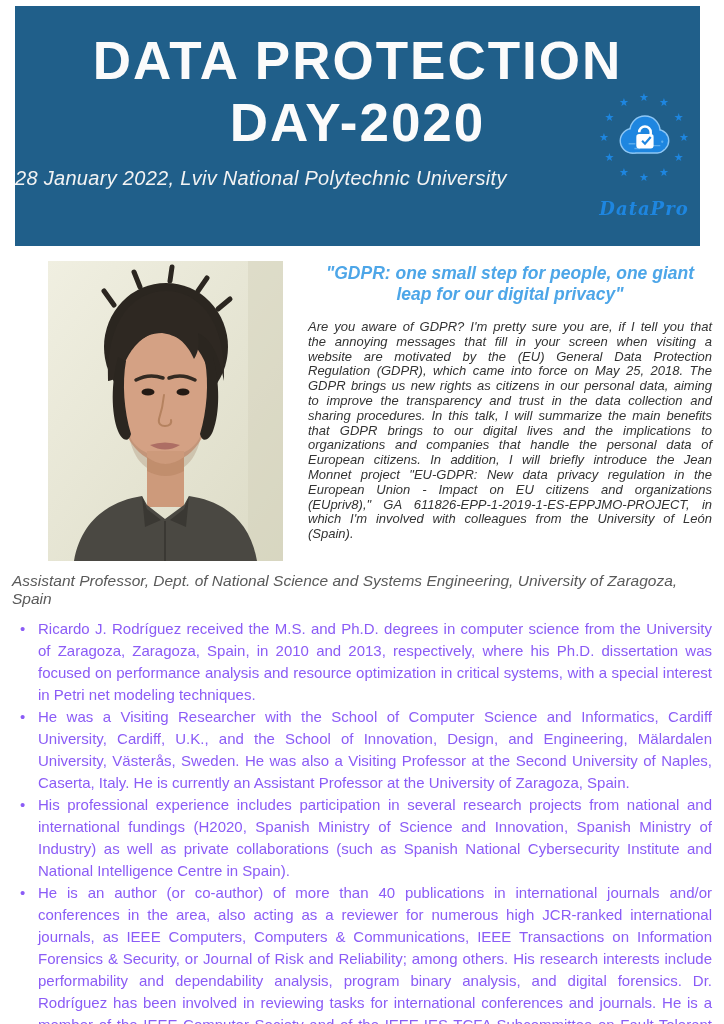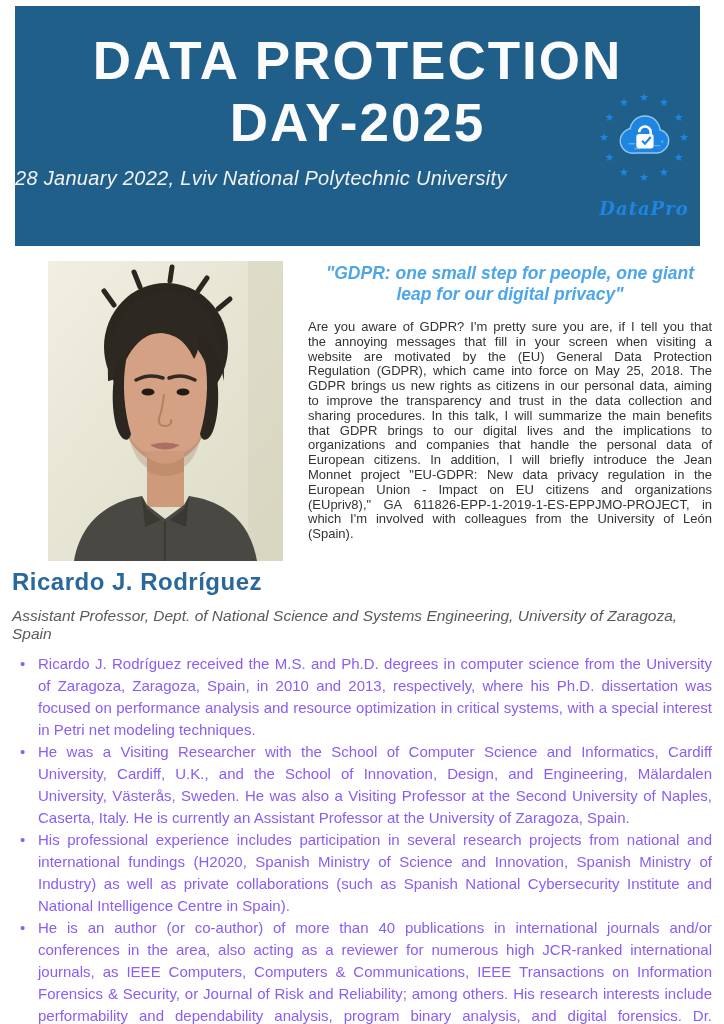--- a/index.html
+++ b/index.html
@@ -35,38 +35,38 @@
   .star:nth-child(12){transform:rotate(330deg) translateY(-40px) rotate(-330deg);}
   .cloud-wrap{position:absolute;left:50%;top:50%;transform:translate(-50%,-50%);}
   .logo-text{margin-top:16px;font-family:"DejaVu Serif",serif;font-style:italic;
     font-weight:bold;font-size:18px;color:#1e86e0;letter-spacing:1px;}
   
   .top-row{display:flex;gap:25px;margin:15px 12px 0 48px;}
   .photo{width:235px;height:300px;flex:0 0 auto;}
   .talk{flex:1;min-width:0;}
   .quote{margin:2px 0 15px;text-align:center;font-style:italic;font-weight:600;
     font-size:17.5px;line-height:21px;color:#4da6e8;}
-  .abstract{margin:0;text-align:justify;font-weight:500;
+  .abstract{margin:0;text-align:justify;font-style:italic;font-weight:500;
     font-size:13px;line-height:14.8px;color:#333333;word-spacing:1.5px;}
   
   .name{margin:7px 0 0 12px;font-size:24px;font-weight:800;color:#2a689c;
     letter-spacing:.5px;}
   .role{margin:11px 12px 0 12px;font-style:italic;font-size:15.5px;color:#5a5a5a;}
   .bio{margin:10px 12px 0 20px;padding:0;list-style:none;}
   .bio li{position:relative;padding-left:18px;text-align:justify;
     font-size:15px;line-height:22px;color:#8b5cf6;}
   .bio li::before{content:"\2022";position:absolute;left:0;top:0;}
 </style>
 </head>
 <body>
 
 <header class="banner">
   <div class="banner-title">
     <div>DATA PROTECTION</div>
-    <div>DAY-2025</div>
+    <div>DAY-2020</div>
   </div>
   <div class="banner-subtitle">28 January 2022, Lviv National Polytechnic University</div>
 
   <div class="logo">
     <div class="star-ring">
       <span class="star">★</span>
       <span class="star">★</span>
       <span class="star">★</span>
       <span class="star">★</span>
       <span class="star">★</span>
@@ -136,21 +136,20 @@
         <path d="M141 235 L136 248 L122 259 L138 266 Z" fill="#3a3833"></path>
         <path d="M117 260 L117 300" stroke="#3a3833" stroke-width="2"></path>
       </svg>
     </div>
     <div class="talk">
       <div class="quote">"GDPR: one small step for people, one giant leap for our digital privacy"</div>
       <p class="abstract">Are you aware of GDPR? I'm pretty sure you are, if I tell you that the annoying messages that fill in your screen when visiting a website are motivated by the (EU) General Data Protection Regulation (GDPR), which came into force on May 25, 2018. The GDPR brings us new rights as citizens in our personal data, aiming to improve the transparency and trust in the data collection and sharing procedures. In this talk, I will summarize the main benefits that GDPR brings to our digital lives and the implications to organizations and companies that handle the personal data of European citizens. In addition, I will briefly introduce the Jean Monnet project "EU-GDPR: New data privacy regulation in the European Union - Impact on EU citizens and organizations (EUpriv8)," GA 611826-EPP-1-2019-1-ES-EPPJMO-PROJECT, in which I'm involved with colleagues from the University of León (Spain).</p>
     </div>
   </div>
 
-  <h2 class="name">Ricardo J. Rodríguez</h2>
   <p class="role">Assistant Professor, Dept. of National Science and Systems Engineering, University of Zaragoza, Spain</p>
 
   <ul class="bio">
     <li>Ricardo J. Rodríguez received the M.S. and Ph.D. degrees in computer science from the University of Zaragoza, Zaragoza, Spain, in 2010 and 2013, respectively, where his Ph.D. dissertation was focused on performance analysis and resource optimization in critical systems, with a special interest in Petri net modeling techniques.</li>
     <li>He was a Visiting Researcher with the School of Computer Science and Informatics, Cardiff University, Cardiff, U.K., and the School of Innovation, Design, and Engineering, Mälardalen University, Västerås, Sweden. He was also a Visiting Professor at the Second University of Naples, Caserta, Italy. He is currently an Assistant Professor at the University of Zaragoza, Spain.</li>
     <li>His professional experience includes participation in several research projects from national and international fundings (H2020, Spanish Ministry of Science and Innovation, Spanish Ministry of Industry) as well as private collaborations (such as Spanish National Cybersecurity Institute and National Intelligence Centre in Spain).</li>
     <li>He is an author (or co-author) of more than 40 publications in international journals and/or conferences in the area, also acting as a reviewer for numerous high JCR-ranked international journals, as IEEE Computers, Computers &amp; Communications, IEEE Transactions on Information Forensics &amp; Security, or Journal of Risk and Reliability; among others.  His research interests include performability and dependability analysis, program binary analysis, and digital forensics. Dr. Rodríguez has been involved in reviewing tasks for international conferences and journals. He is a member of the IEEE Computer Society and of the IEEE-IES TCFA Subcommittee on Fault-Tolerant and Dependable Systems.</li>
   </ul>
 </main>
 

